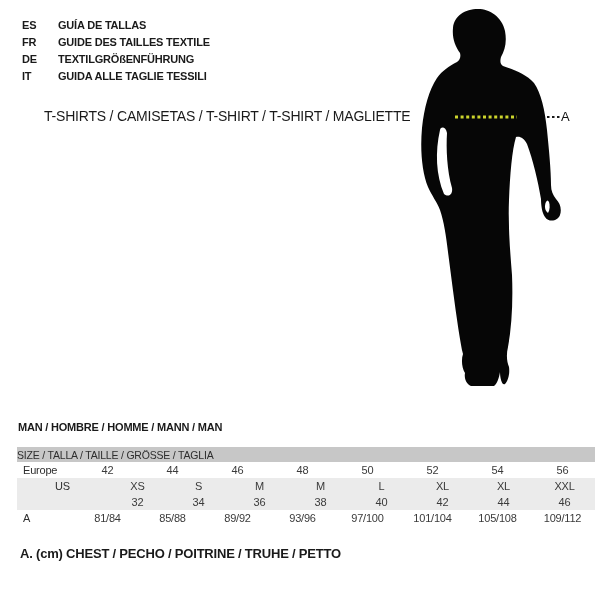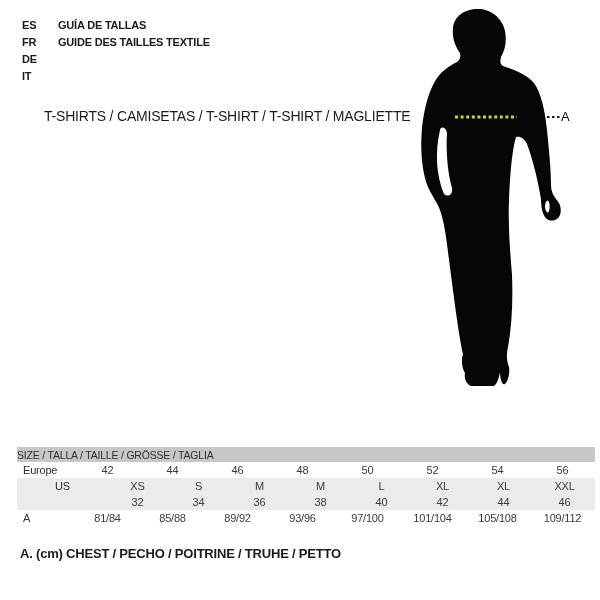--- a/index.html
+++ b/index.html
@@ -49,23 +49,25 @@
     <div class="lang-row">
       <span class="lang-code">ES</span>
       <span class="lang-label">GUÍA DE TALLAS</span>
     </div>
     <div class="lang-row">
       <span class="lang-code">FR</span>
       <span class="lang-label">GUIDE DES TAILLES TEXTILE</span>
     </div>
     <div class="lang-row">
       <span class="lang-code">DE</span>
+      <span class="lang-label">TEXTILGRÖßENFÜHRUNG</span>
     </div>
     <div class="lang-row">
       <span class="lang-code">IT</span>
+      <span class="lang-label">GUIDA ALLE TAGLIE TESSILI</span>
     </div>
   </div>
 
   <div class="categories">
     <div>T-SHIRTS / CAMISETAS / T-SHIRT / T-SHIRT / MAGLIETTE</div>
   </div>
 
   <div class="figure">
     <svg viewBox="400 0 200 400" width="200" height="400">
       <path d="M 478 9
@@ -108,20 +110,21 @@
       <path fill="#ffffff" d="M 546 202
                C 544 206 545 211 548 213
                C 550 210 550 205 549 202
                C 548 200 547 200 546 202 Z"></path>
       <line x1="455" y1="117" x2="517" y2="117" stroke-width="3" stroke-dasharray="3 2.6" stroke="#ccd42c"></line>
       <line x1="547" y1="117" x2="561" y2="117" stroke-width="2" stroke-dasharray="2.5 2.5" stroke="#1a1a1a"></line>
     </svg>
     <span class="measure-label">A</span>
   </div>
 
+  <div class="section-title">MAN / HOMBRE / HOMME / MANN / MAN</div>
 
   <div class="size-table">
     <div class="t-header">SIZE / TALLA / TAILLE / GRÖSSE / TAGLIA</div>
 
     <div class="t-row">
       <span class="t-label">Europe</span>
       <span class="t-cell">42</span>
       <span class="t-cell">44</span>
       <span class="t-cell">46</span>
       <span class="t-cell">48</span>

